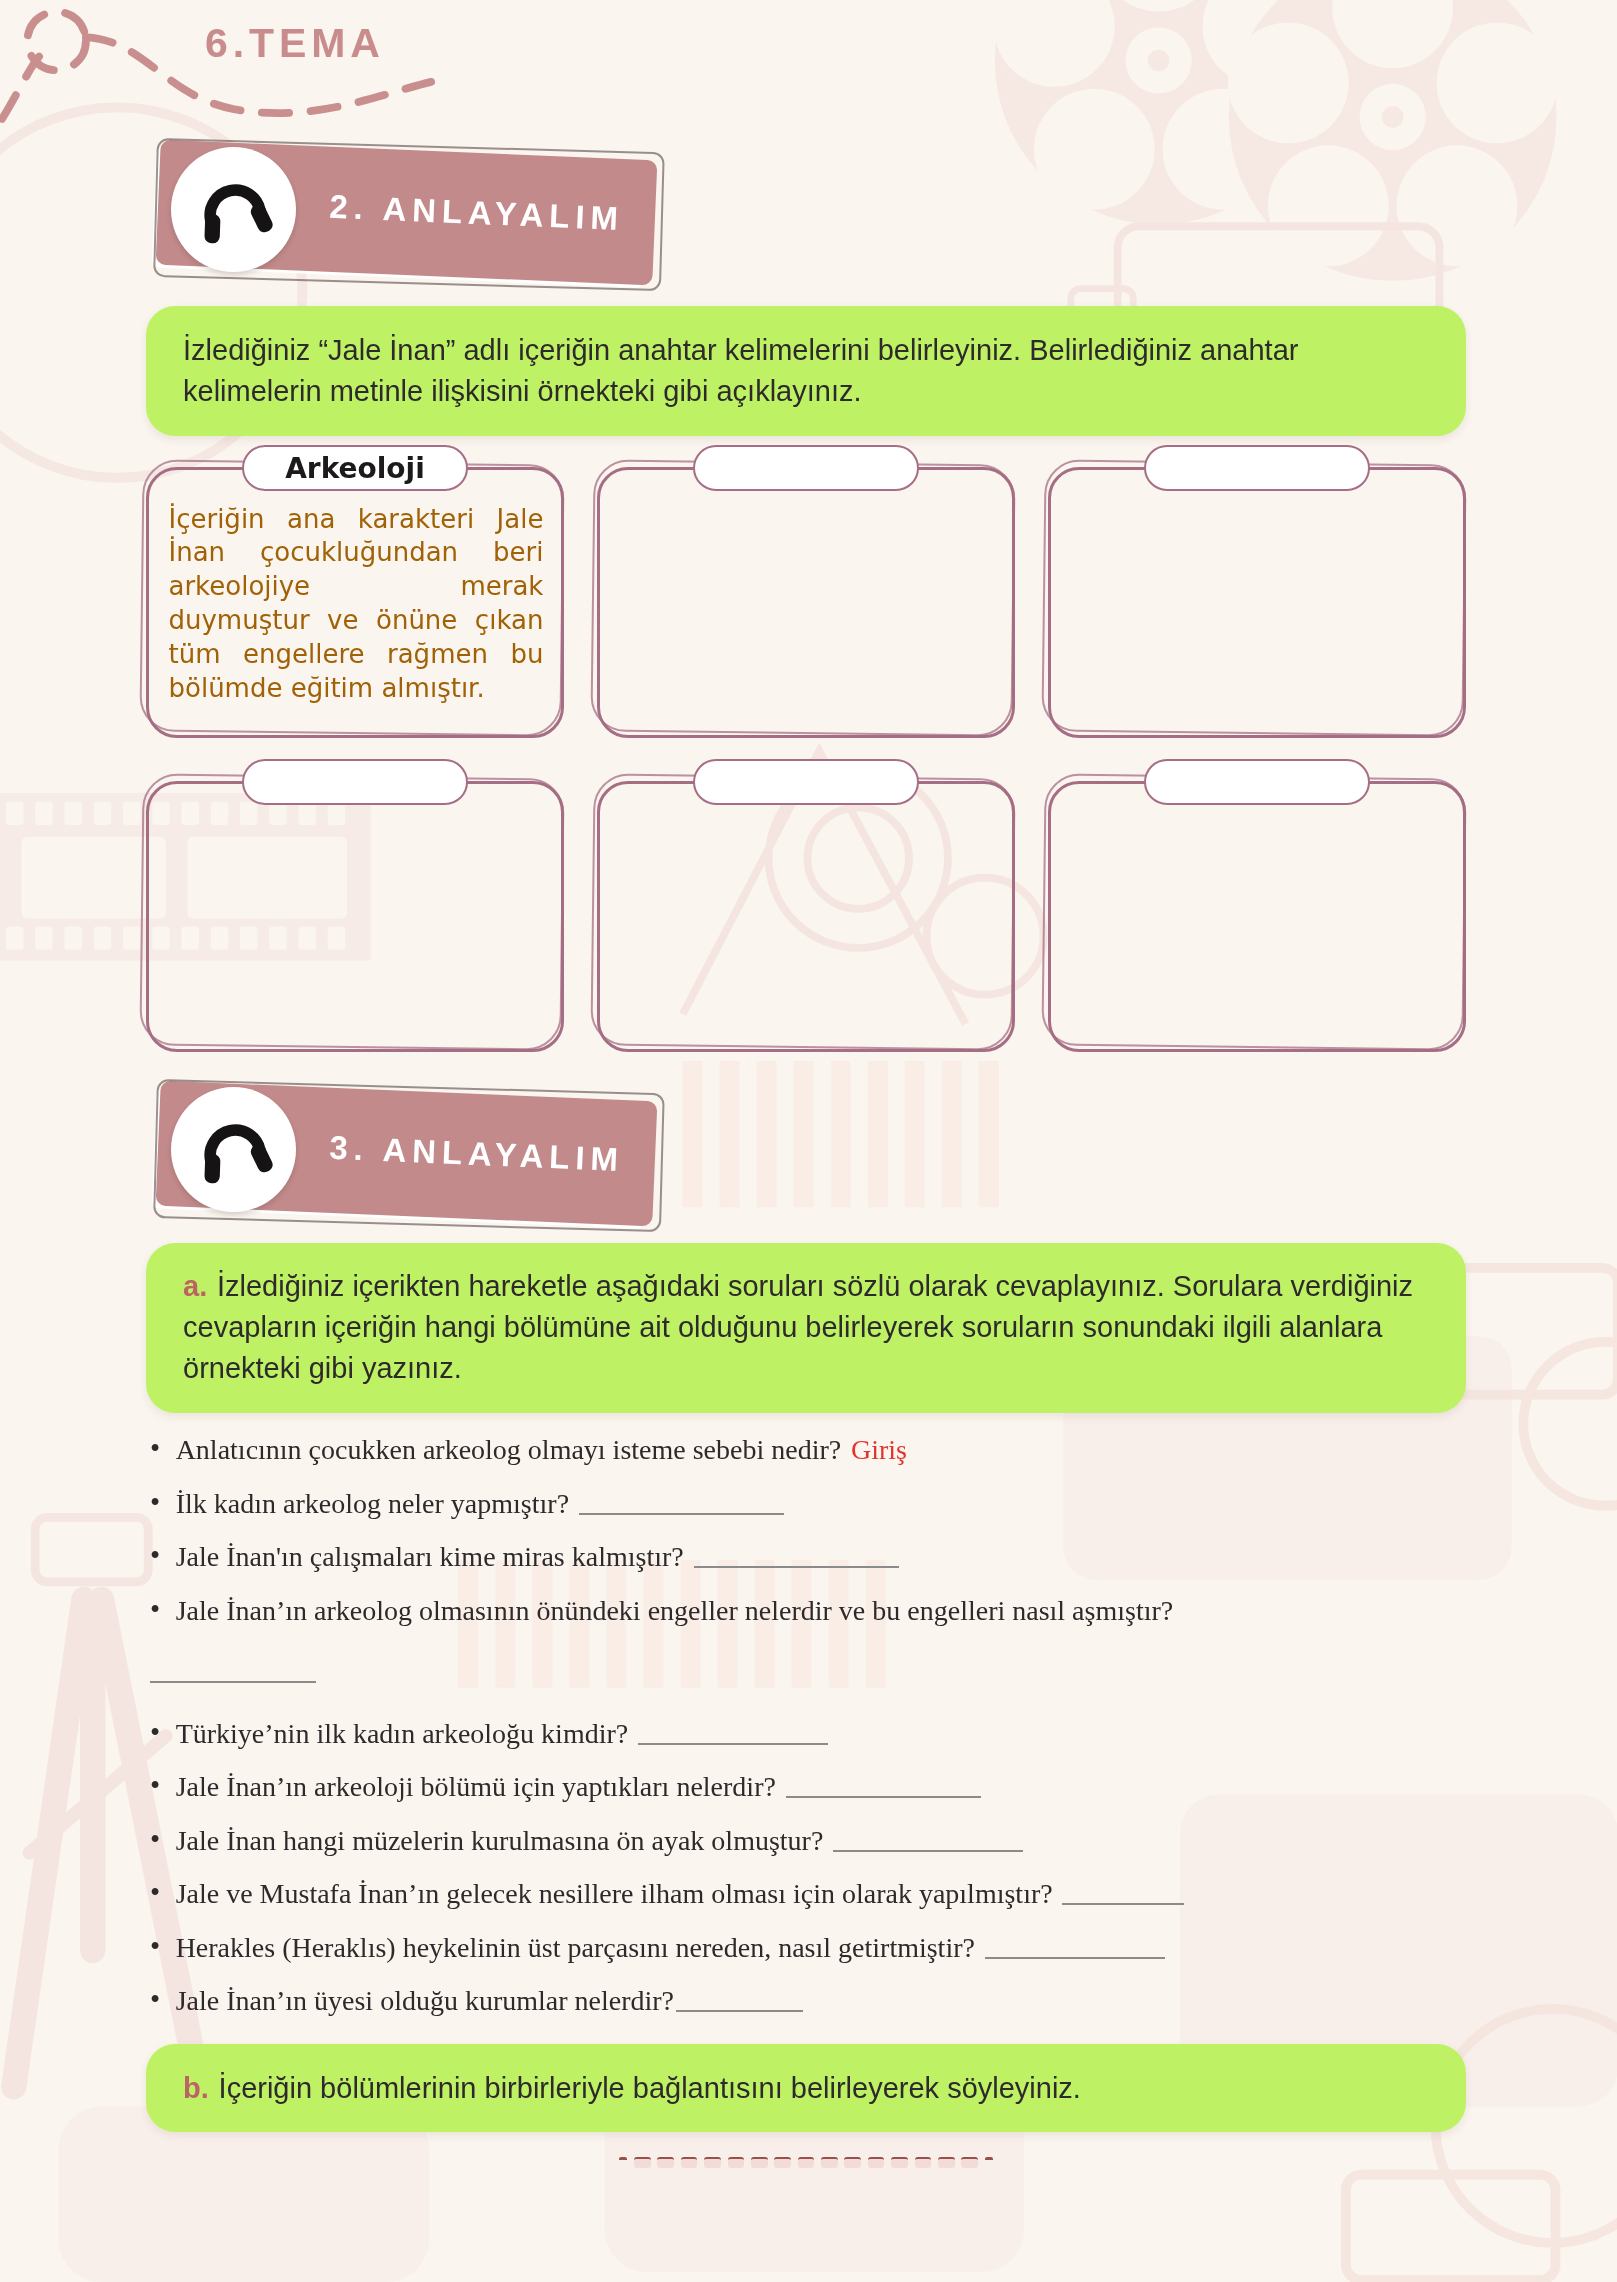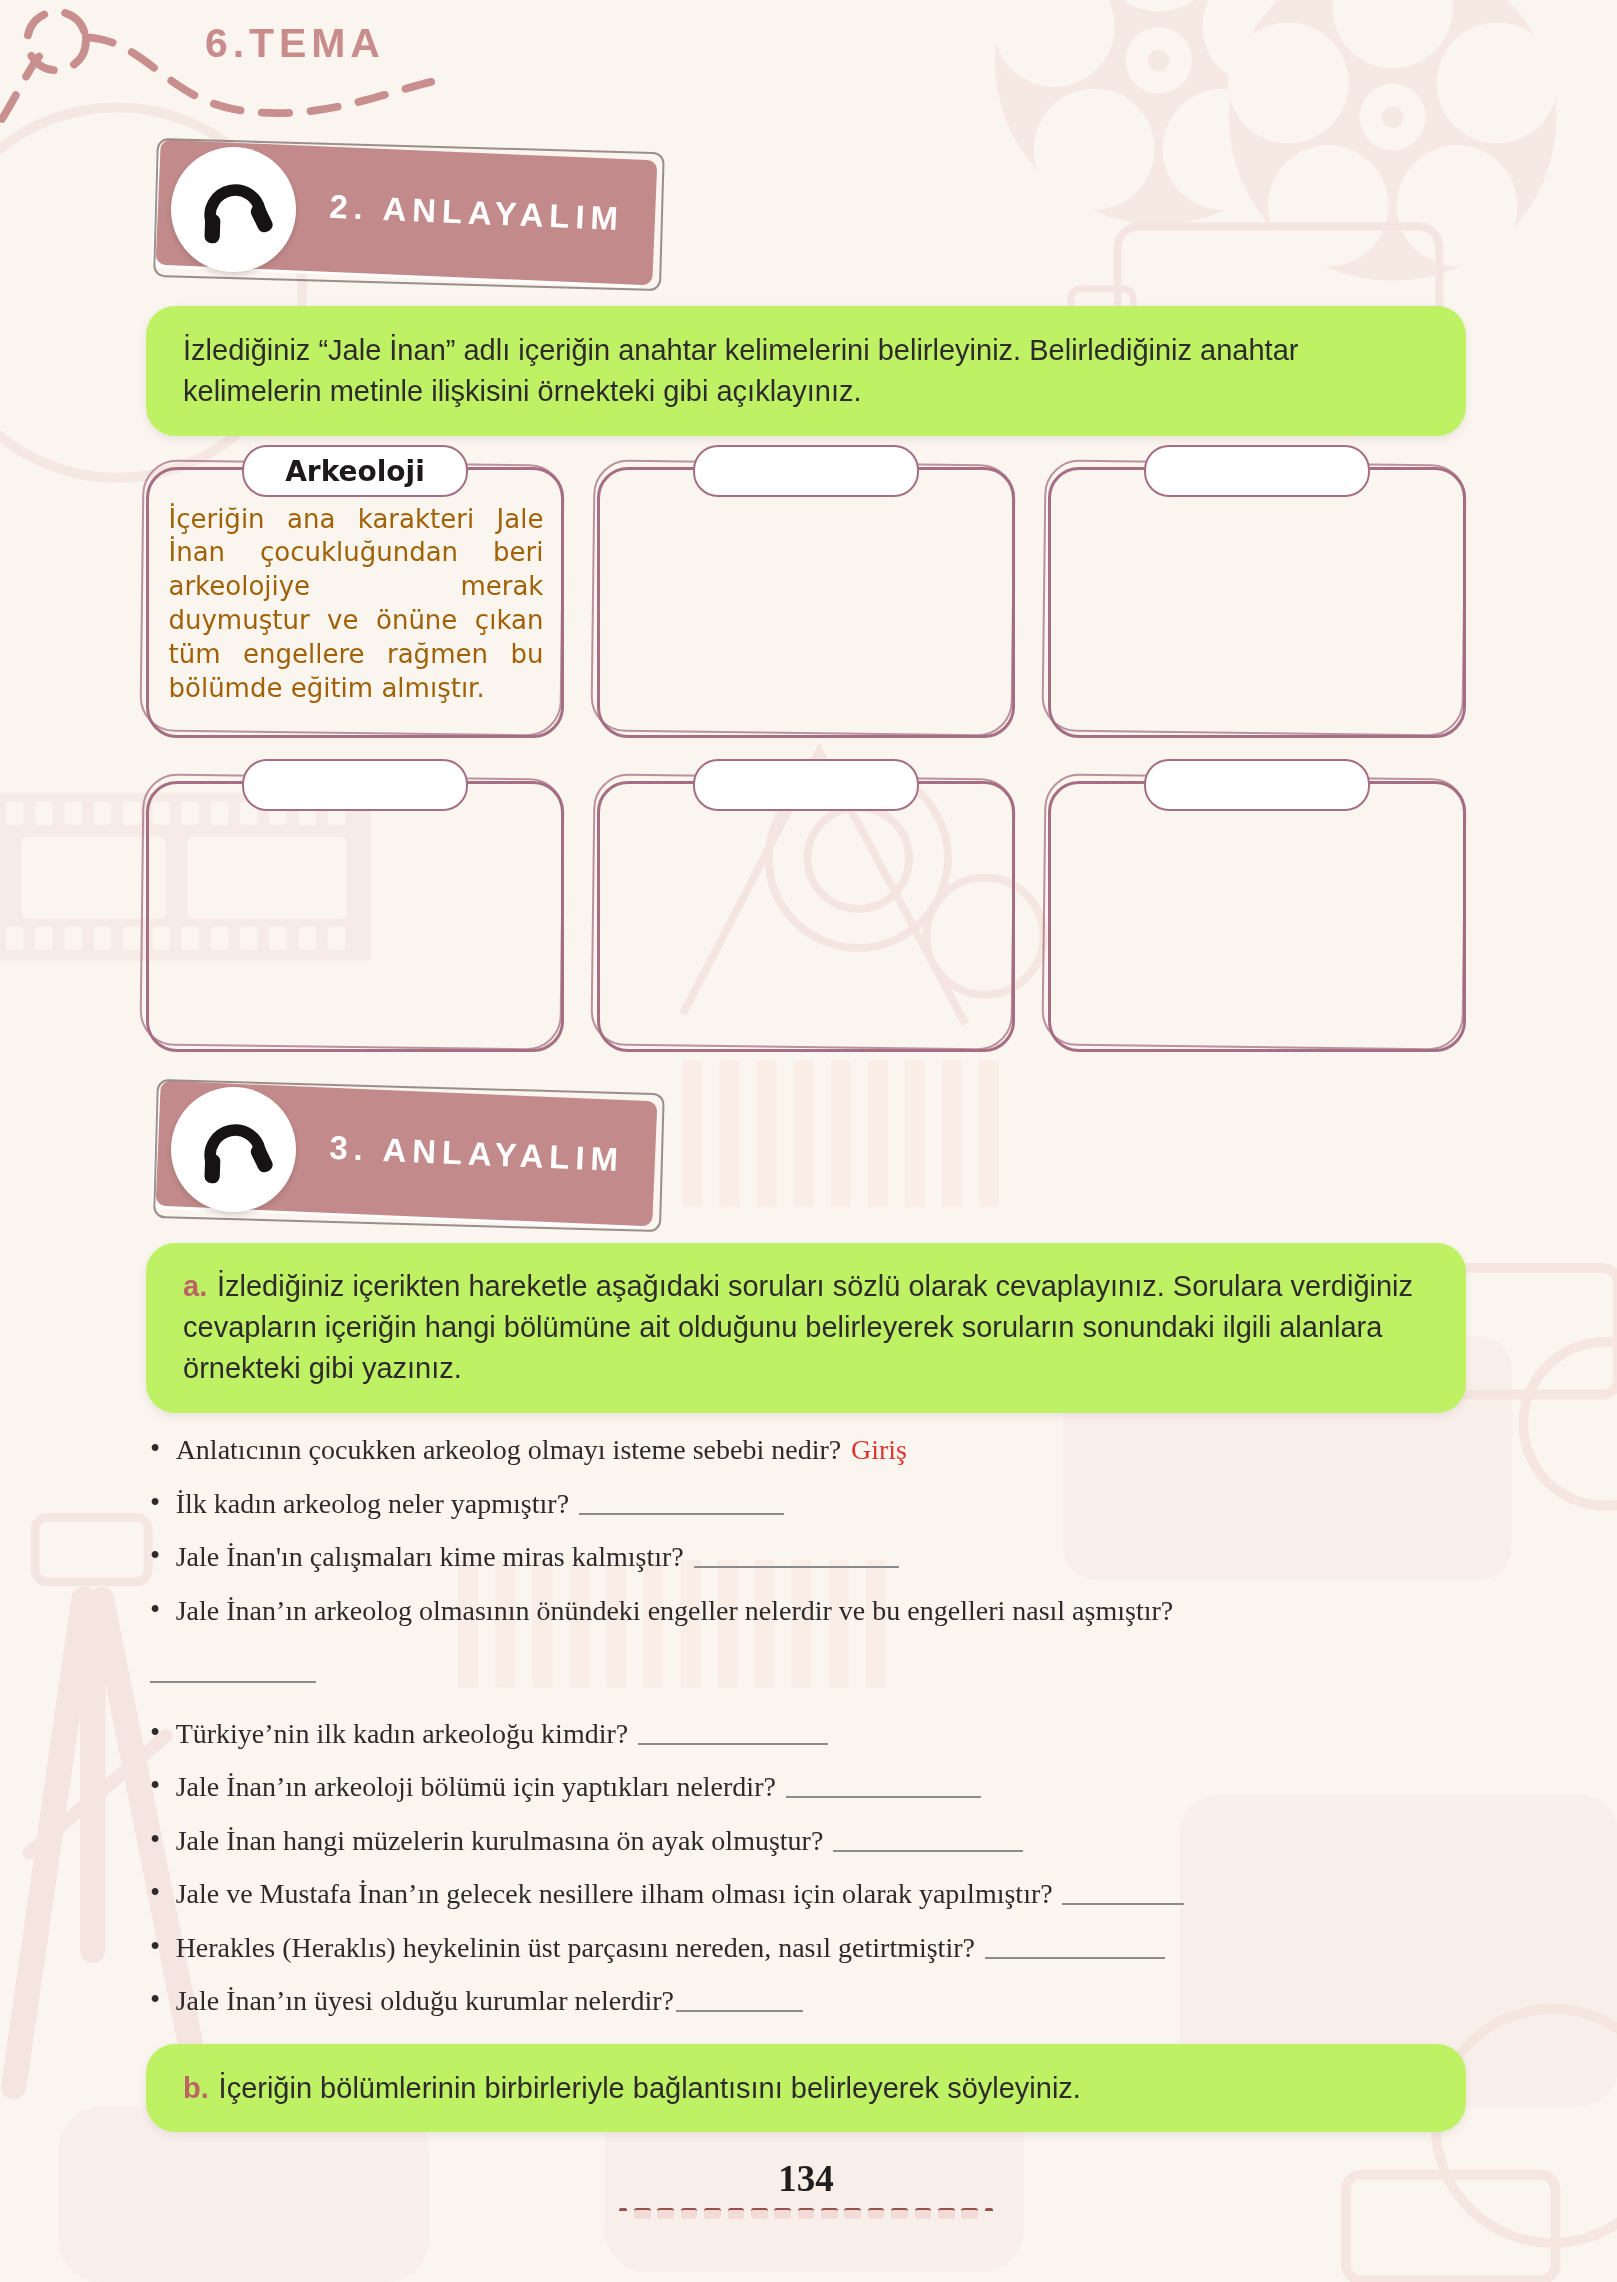--- a/index.html
+++ b/index.html
@@ -65,21 +65,21 @@
     column-gap:33px;row-gap:43px;margin-top:31px;
   }
   .kbox{position:relative;height:271px;border:3.4px solid var(--frame-mauve);border-radius:31px;}
   .kbox::before{
     content:"";position:absolute;inset:-7.8px -2px 1px -7.8px;
     border:2.4px solid rgba(165,110,132,.75);border-radius:35px;
     transform:rotate(.7deg);pointer-events:none;
   }
   .pill{
     position:absolute;top:-24.4px;left:50%;transform:translateX(-50%);
-    width:226px;height:52px;background:#fff;
+    width:226px;height:46px;background:#fff;
     border:2.9px solid var(--frame-mauve);border-radius:25px;z-index:2;
     display:flex;align-items:center;justify-content:center;
     font-family:"DejaVu Sans",sans-serif;font-weight:bold;font-size:28px;color:#1d1a1b;
   }
   .kbox .kbody{
     padding:33px 17.6px 7.8px 19.5px;
     font-family:"DejaVu Sans",sans-serif;font-size:26px;line-height:1.3;
     text-align:justify;color:#a16207;
   }
   
@@ -314,21 +314,20 @@
       <li><span class="bullet">•</span><span>Jale ve Mustafa İnan’ın gelecek nesillere ilham olması için olarak yapılmıştır?</span><span class="blank" style="width: 122px;"></span></li>
       <li><span class="bullet">•</span><span>Herakles (Heraklıs) heykelinin üst parçasını nereden, nasıl getirtmiştir?</span><span class="blank" style="width: 180px;"></span></li>
       <li><span class="bullet">•</span><span>Jale İnan’ın üyesi olduğu kurumlar nelerdir?</span><span class="blank tight" style="width: 127px;"></span></li>
     </ul>
 
   <div class="card b-card">
     <span class="prefix">b.</span><span>İçeriğin bölümlerinin birbirleriyle bağlantısını belirleyerek söyleyiniz.</span>
   </div>
 
   <div class="footer">
-    <div class="page-num">134</div>
     <div class="film-dashes">
       <span></span>
         <span></span>
         <span></span>
         <span></span>
         <span></span>
         <span></span>
         <span></span>
         <span></span>
       <span></span>

